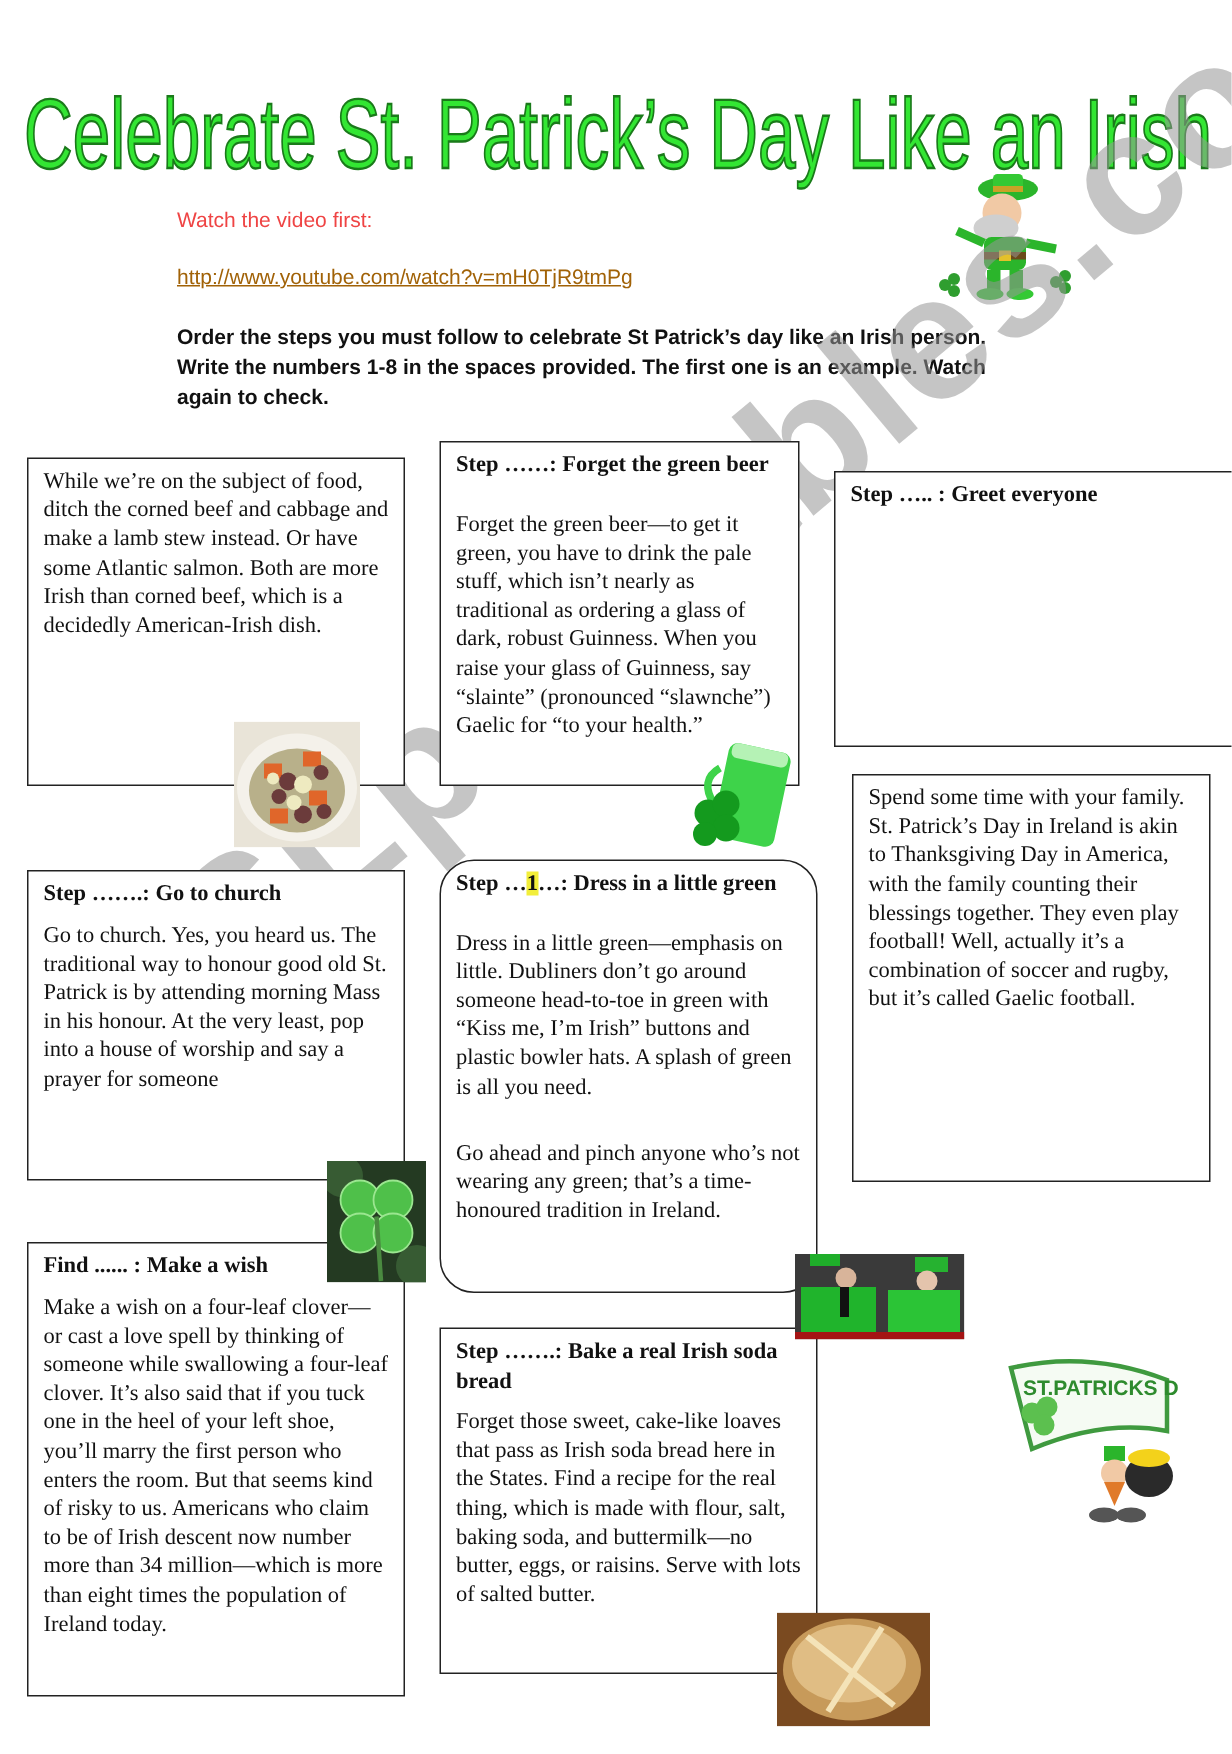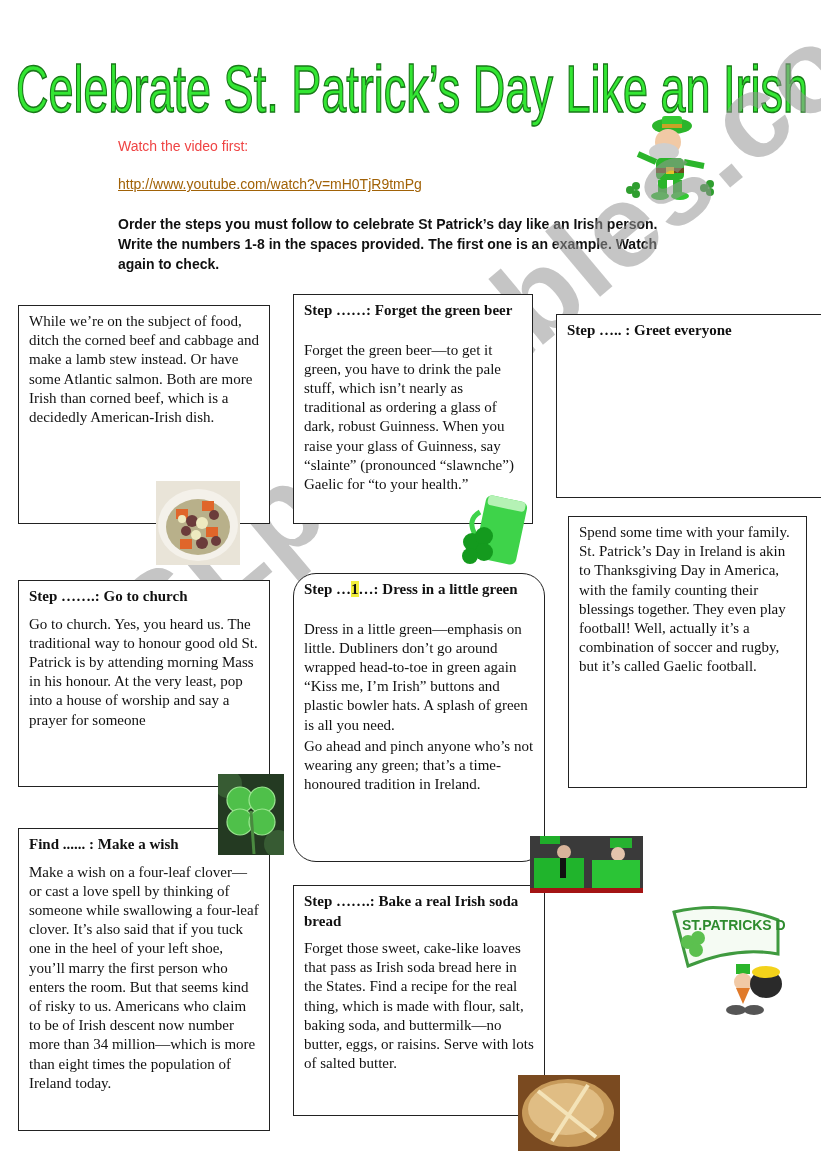--- a/index.html
+++ b/index.html
@@ -23,21 +23,21 @@
     line-height: 20px; color: #111;
   }
   .box {
     position: absolute; border: 1.5px solid #222; background: #fff;
     box-sizing: border-box; padding: 6px 10px 8px 10px;
     font-size: 15px; line-height: 19.2px;
   }
   .box .head { font-weight: bold; font-size: 15px; line-height: 19.5px; margin-bottom: 8px; }
   .box .head.gap { margin-bottom: 20px; }
   .box p { margin: 0; }
-  .box p + p { margin-top: 2px; }
+  .box p + p { margin-top: 25px; }
   .hl { background: #f2ee3a; }
   .img { position: absolute; overflow: hidden; }
   .img svg { width: 100%; height: 100%; display: block; }
   .watermark {
     position: absolute; left: 70px; top: 620px; width: 820px;
     transform: rotate(-40deg); transform-origin: left center;
     font-family: "Liberation Sans", sans-serif; font-weight: bold; font-size: 118px;
     color: rgba(150,150,150,0.55); letter-spacing: 2px; pointer-events: none; white-space: nowrap;
   }
 </style>
@@ -108,21 +108,21 @@
   <div class="head">
     <span>Step …….: </span><span>Go to church</span>
   </div>
   <p>Go to church. Yes, you heard us. The traditional way to honour good old St. Patrick is by attending morning Mass in his honour. At the very least, pop into a house of worship and say a prayer for someone</p>
 </div>
 
 <div class="box" style="left:293px; top:573px; width:252px; height:289px;border-radius:23px;">
   <div class="head gap">
     <span>Step …</span><span class="hl">1</span><span>…: </span><span>Dress in a little green</span>
   </div>
-  <p>Dress in a little green—emphasis on little. Dubliners don’t go around wrapped head-to-toe in green again “Kiss me, I’m Irish” buttons and plastic bowler hats. A splash of green is all you need.</p>
+  <p>Dress in a little green—emphasis on little. Dubliners don’t go around someone head-to-toe in green with “Kiss me, I’m Irish” buttons and plastic bowler hats. A splash of green is all you need.</p>
   <p>Go ahead and pinch anyone who’s not wearing any green; that’s a time-honoured tradition in Ireland.</p>
 </div>
 
 <div class="box" style="left:18px; top:828px; width:252px; height:303px;">
   <div class="head">
     <span>Find ...... : </span><span>Make a wish</span>
   </div>
   <p>Make a wish on a four-leaf clover—or cast a love spell by thinking of someone while swallowing a four-leaf clover. It’s also said that if you tuck one in the heel of your left shoe, you’ll marry the first person who enters the room. But that seems kind of risky to us. Americans who claim to be of Irish descent now number more than 34 million—which is more than eight times the population of Ireland today.</p>
 </div>
 

